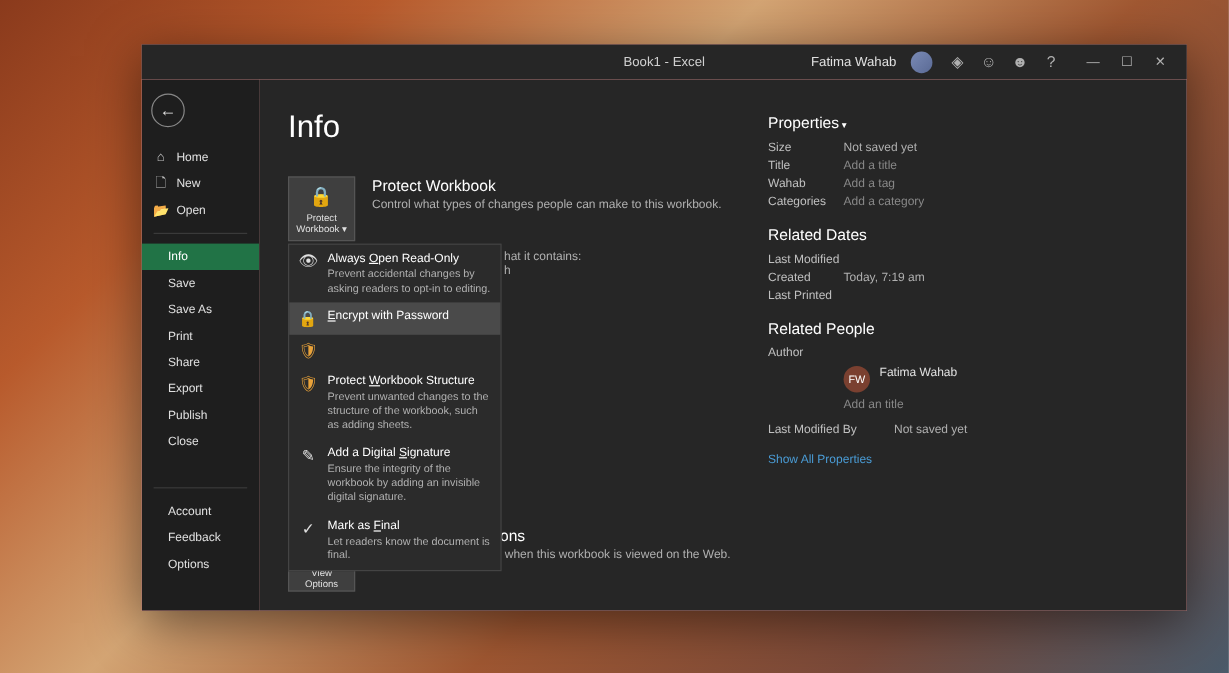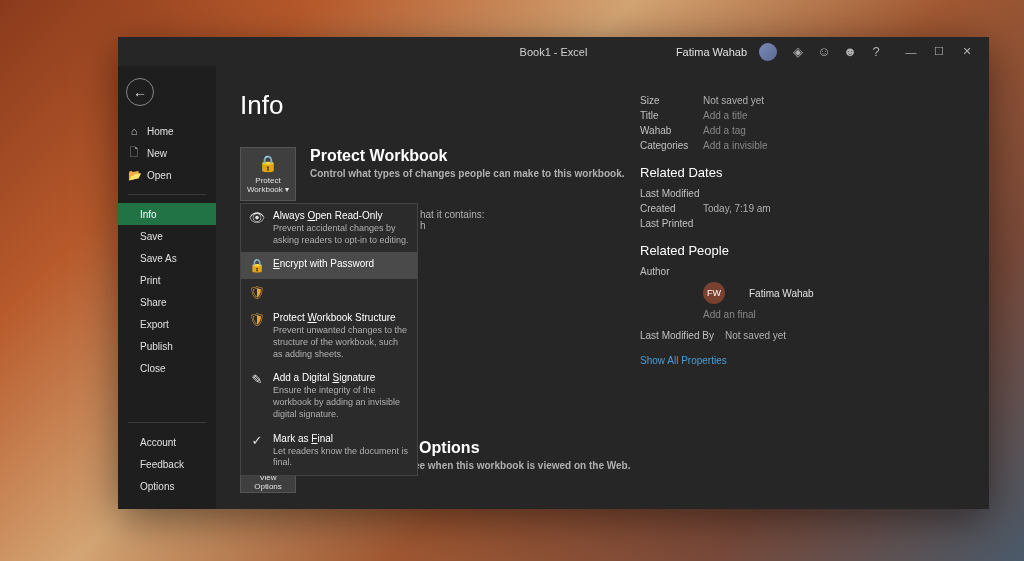--- a/index.html
+++ b/index.html
@@ -80,21 +80,21 @@
       color: #e0e0e0;
       font-size: 10px;
       cursor: pointer;
       gap: 7px;
     }
     .nav-icon { width: 12px; text-align: center; font-size: 11px; color: #c0c0c0; }
     .nav-divider { height: 1px; background: #3a3a3a; margin: 8px 10px; }
     .nav-selected { background: #217346; color: #fff; }
     .nav-item.no-icon { padding-left: 22px; }
     .spacer { flex: 1; }
-    .nav-bottom { padding-bottom: 12px; }
+    .nav-bottom { padding-bottom: 28px; }
     .content {
       flex: 1;
       background: #262626;
       display: flex;
       padding: 24px 0 0 24px;
       color: #e0e0e0;
       overflow: hidden;
     }
     .content-main { width: 400px; }
     .page-title { font-size: 26px; font-weight: 300; color: #fff; margin-bottom: 26px; }
@@ -102,22 +102,22 @@
     .big-button {
       width: 56px; height: 54px;
       background: #3f3f3f;
       border: 1px solid #555;
       display: flex; flex-direction: column; align-items: center; justify-content: center;
       color: #e0e0e0; font-size: 8px; text-align: center; cursor: pointer;
       padding: 4px;
     }
     .big-button-icon { font-size: 16px; margin-bottom: 3px; }
     .section-text { flex: 1; }
-    .section-title { font-size: 16px; color: #fff; font-weight: 700; margin-bottom: 3px; }
-    .section-desc { font-size: 10px; color: #b0b0b0; font-weight: bold; }
+    .section-title { font-size: 13px; color: #fff; font-weight: 400; margin-bottom: 3px; }
+    .section-desc { font-size: 10px; color: #b0b0b0; }
     .dropdown {
       position: absolute;
       top: 56px;
       left: 0;
       width: 178px;
       background: #2b2b2b;
       border: 1px solid #444;
       z-index: 10;
     }
     .dropdown-item {
@@ -135,21 +135,21 @@
     .inspect-hint { font-size: 10px; color: #b0b0b0; margin-left: 180px; margin-top: 7px; }
     .browser-section { margin-top: 208px; display: flex; gap: 14px; }
     .properties-panel { padding-top: 5px; }
     .prop-header { font-size: 13px; color: #fff; margin-bottom: 8px; }
     .prop-header::after { content: " ▾"; font-size: 8px; }
     .prop-row { display: flex; font-size: 10px; margin-bottom: 4px; }
     .prop-label { width: 63px; color: #c0c0c0; }
     .prop-value { color: #b0b0b0; }
     .prop-value.link { color: #888; cursor: text; text-align: right; }
     .prop-section-title { font-size: 13px; color: #fff; margin-top: 14px; margin-bottom: 8px; }
-    .author-row { display: flex; align-items: center; gap: 24px; margin: 5px 0; }
+    .author-row { display: flex; align-items: flex-start; gap: 8px; margin: 5px 0; }
     .author-avatar {
       width: 22px; height: 22px; border-radius: 50%;
       background: #7a4030; color: #fff; font-size: 9px;
       display: flex; align-items: center; justify-content: center;
     }
     .author-name { font-size: 10px; color: #e0e0e0; }
     .add-author { font-size: 10px; color: #888; margin-left: 30px; margin-top: 4px; cursor: text; }
     .show-all { font-size: 10px; color: #4a9cd6; cursor: pointer; margin-top: 14px; }
     u { text-decoration: underline; }
   </style>
@@ -297,35 +297,36 @@
             <div>Browser View Options</div>
           </div>
           <div class="section-text">
             <div class="section-title">Browser View Options</div>
             <div class="section-desc">Pick what users can see when this workbook is viewed on the Web.</div>
           </div>
         </div>
       </div>
 
       <div class="properties-panel">
+        <div class="prop-header">Properties</div>
         <div class="prop-row">
             <div class="prop-label">Size</div>
             <div class="prop-value">Not saved yet</div>
           </div>
         <div class="prop-row">
             <div class="prop-label">Title</div>
             <div class="prop-value link">Add a title</div>
           </div>
         <div class="prop-row">
             <div class="prop-label">Wahab</div>
             <div class="prop-value link">Add a tag</div>
           </div>
         <div class="prop-row">
             <div class="prop-label">Categories</div>
-            <div class="prop-value link">Add a invisible</div>
+            <div class="prop-value link">Add a category</div>
           </div>
 
         <div class="prop-section-title">Related Dates</div>
         <div class="prop-row">
             <div class="prop-label">Last Modified</div>
             <div class="prop-value"></div>
           </div>
         <div class="prop-row">
             <div class="prop-label">Created</div>
             <div class="prop-value">Today, 7:19 am</div>
@@ -336,23 +337,23 @@
           </div>
 
         <div class="prop-section-title">Related People</div>
         <div class="prop-row">
             <div class="prop-label">Author</div>
           </div>
         <div class="author-row" style="margin-left:63px;">
           <div class="author-avatar">FW</div>
           <div class="author-name">Fatima Wahab</div>
         </div>
-        <div class="add-author" style="margin-left:63px;">Add an final</div>
+        <div class="add-author" style="margin-left:63px;">Add an title</div>
         <div class="prop-row" style="margin-top:10px;">
-            <div class="prop-label" style="width:85px;">Last Modified By</div>
+            <div class="prop-label" style="width:105px;">Last Modified By</div>
             <div class="prop-value">Not saved yet</div>
           </div>
 
         <div class="show-all">Show All Properties</div>
       </div>
     </div>
   </div>
 </div>
 
 </body></html>

